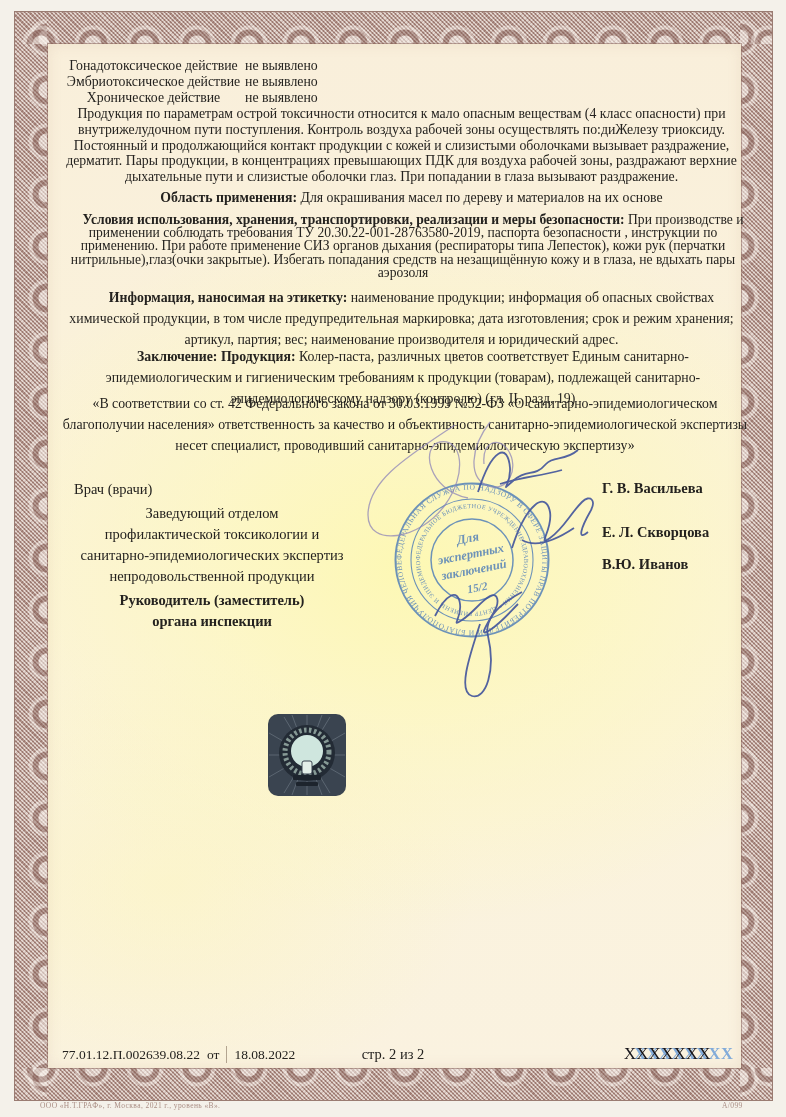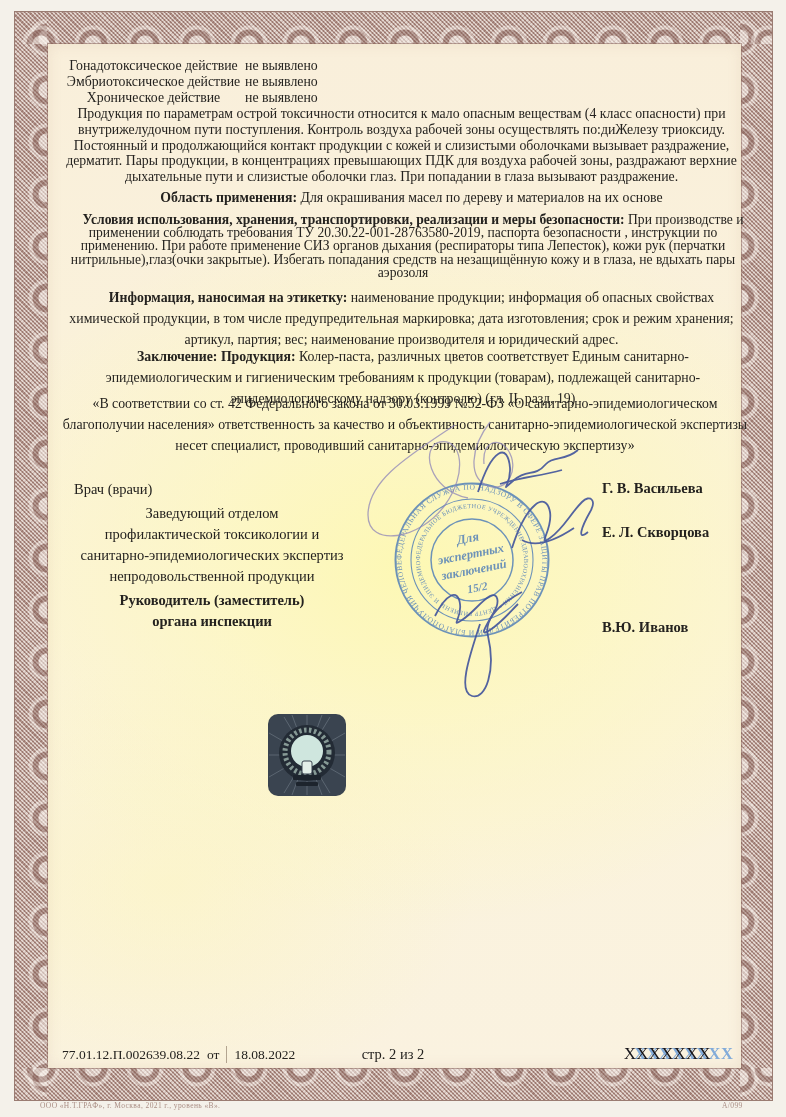--- a/index.html
+++ b/index.html
@@ -111,21 +111,21 @@
   <div class="blk role" style="left:74px; top:479px;">Врач (врачи)</div>
   <div class="blk role" style="left:62px; top:503px; width:300px;">Заведующий отделом
 профилактической токсикологии и
 санитарно-эпидемиологических экспертиз
 непродовольственной продукции</div>
   <div class="blk role bold" style="left:62px; top:590px; width:300px;">Руководитель (заместитель)
 органа инспекции</div>
 
   <div class="blk name" style="left:602px; top:478px;font-family:Liberation Serif, serif;">Г. В. Васильева</div>
   <div class="blk name" style="left:602px; top:522px;">Е. Л. Скворцова</div>
-  <div class="blk name" style="left:602px; top:617px;">В.Ю. Иванов</div>
+  <div class="blk name" style="left:602px; top:554px;">В.Ю. Иванов</div>
 
   <svg class="stamp" width="160" height="160" viewBox="0 0 160 160">
     <g fill="none" stroke="#4d7cb8">
       <circle cx="80" cy="80" r="76.5" stroke-width="2"></circle>
       <circle cx="80" cy="80" r="61" stroke-width="1.1"></circle>
       <circle cx="80" cy="80" r="41" stroke-width="1.5"></circle>
     </g>
     <defs>
       <path id="outerArc" d="M 9.5,80 A 70.5,70.5 0 1 1 150.5,80 A 70.5,70.5 0 1 1 9.5,80"></path>
       <path id="innerArc" d="M 28,80 A 52,52 0 1 1 132,80 A 52,52 0 1 1 28,80"></path>

